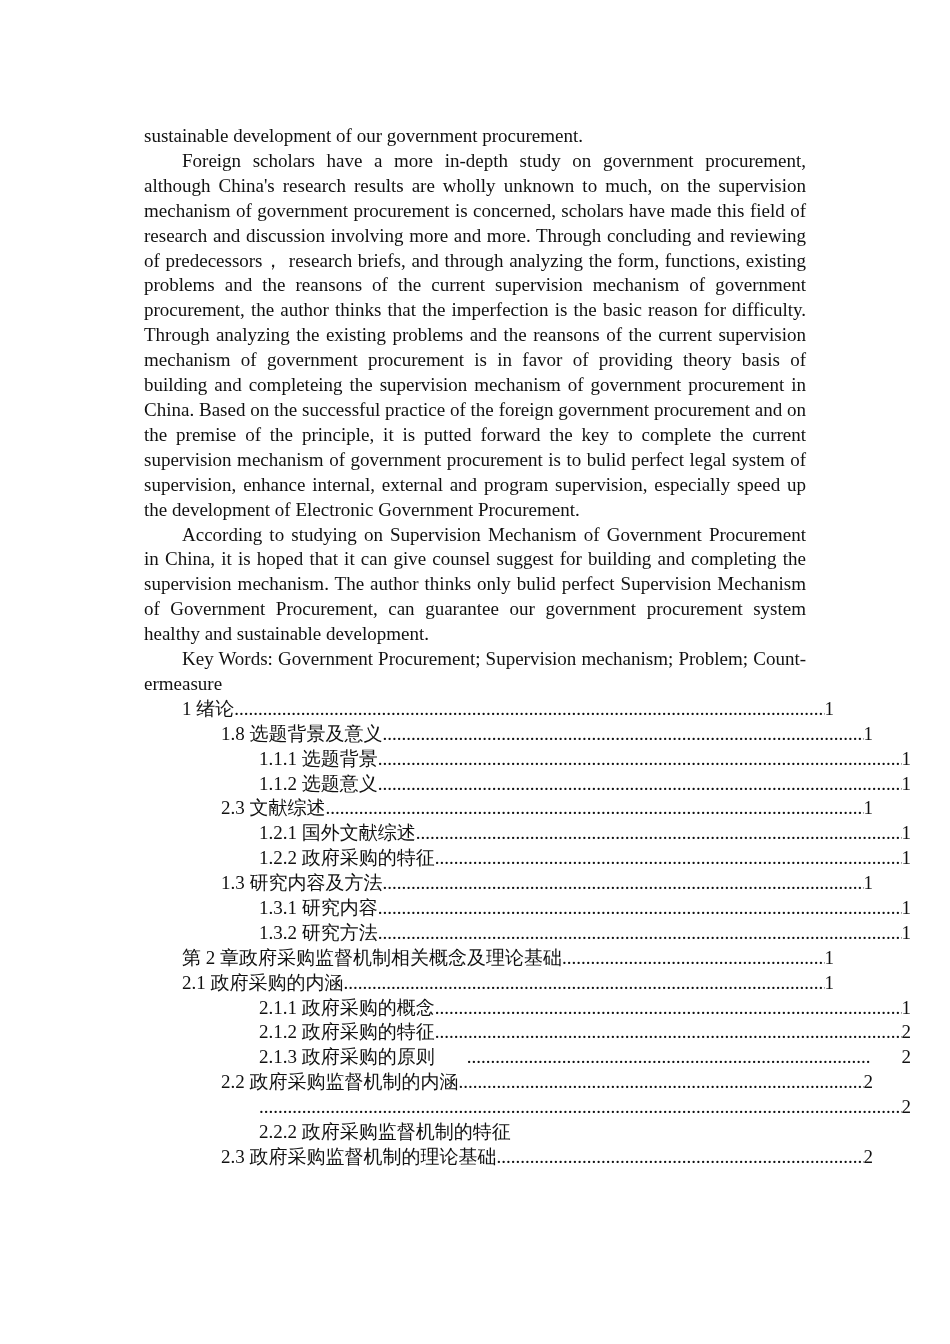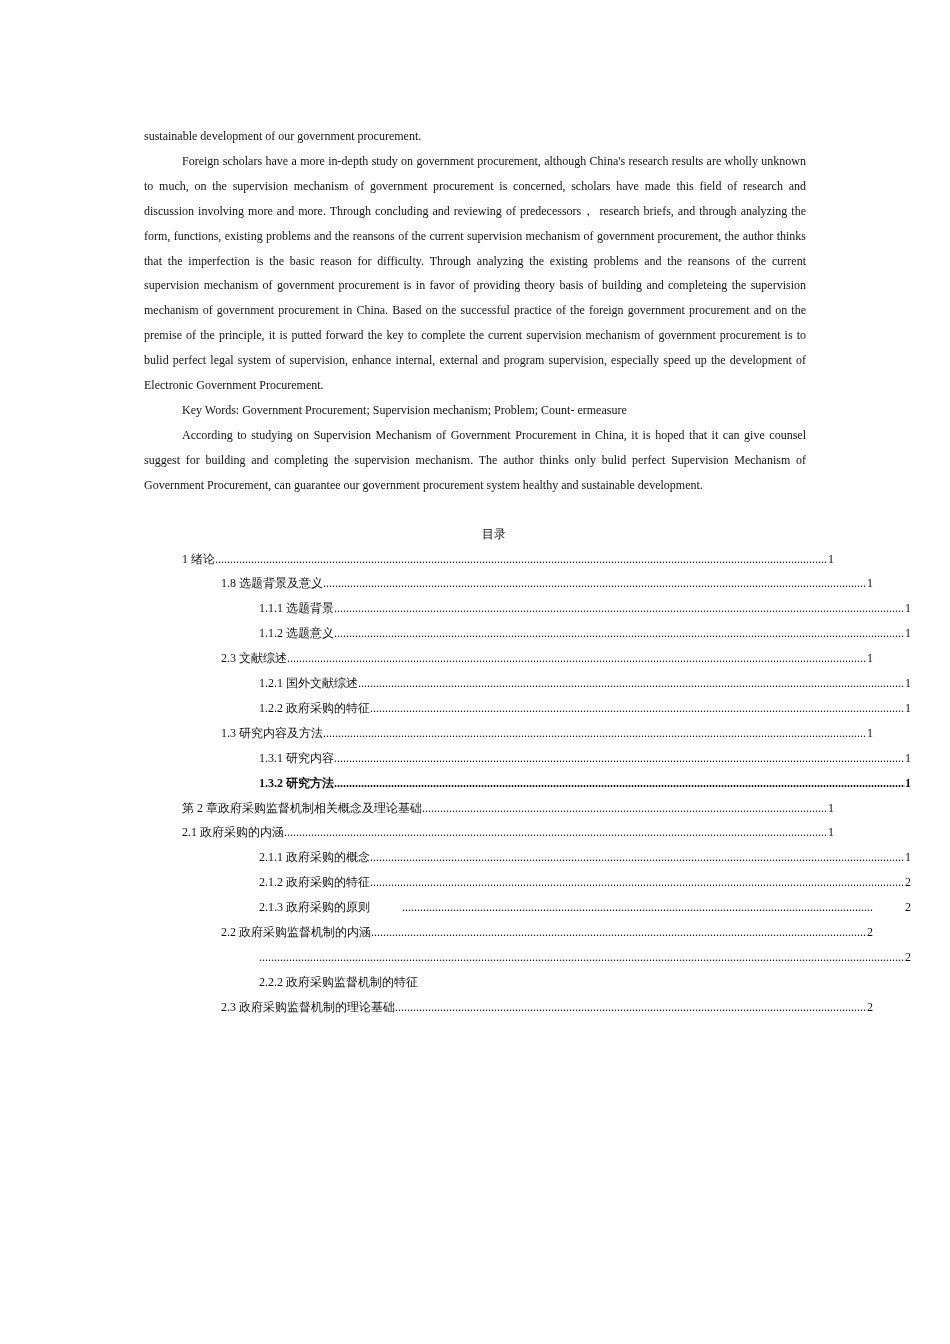--- a/index.html
+++ b/index.html
@@ -1,19 +1,19 @@
 <!DOCTYPE html>
 <html><head>
   <meta charset="utf-8">
   <style>
     html, body { margin: 0; padding: 0; background: #ffffff; }
     body { width: 950px; height: 1344px; position: relative; overflow: hidden; }
     .page {
       position: absolute; left: 144px; top: 124px; width: 662px;
-      font-family: "Liberation Serif", serif; font-size: 12px; line-height: 24.9px; color: #111111;
+      font-family: "Liberation Serif", serif; font-size: 19px; line-height: 24.9px; color: #111111;
     }
     .para { margin: 0; text-align: justify; }
     .indent { text-indent: 38px; }
     .toc-title { text-align: center; margin-top: 24px; margin-left: 38px; height: 25px; }
     .toc { margin: 0; padding: 0; list-style: none; }
     .toc-row { display: flex; align-items: baseline; height: 24.9px; white-space: nowrap; overflow: hidden; }
     .lvl-1 { padding-left: 38px; }
     .lvl-2 { padding-left: 77px; }
     .lvl-3 { padding-left: 115px; }
     .toc-label { flex: 0 0 auto; }
@@ -21,25 +21,24 @@
     .toc-leader::before { content: "................................................................................................................................................................................................................................"; letter-spacing: 0; }
     .toc-page { flex: 0 0 auto; }
   </style>
 </head>
 <body>
 
 <div class="page">
   <div>
     <p class="para">sustainable development of our government procurement.</p>
     <p class="para indent">Foreign scholars have a more in-depth study on government procurement, although China's research results are wholly unknown to much, on the supervision mechanism of government procurement is concerned, scholars have made this field of research and discussion involving more and more. Through concluding and reviewing of predecessors， research briefs, and through analyzing the form, functions, existing problems and the reansons of the current supervision mechanism of government procurement, the author thinks that the imperfection is the basic reason for difficulty. Through analyzing the existing problems and the reansons of the current supervision mechanism of government procurement is in favor of providing theory basis of building and completeing the supervision mechanism of government procurement in China. Based on the successful practice of the foreign government procurement and on the premise of the principle, it is putted forward the key to complete the current supervision mechanism of government procurement is to bulid perfect legal system of supervision, enhance internal, external and program supervision, especially speed up the development of Electronic Government Procurement.</p>
+    <p class="para indent">According to studying on Supervision Mechanism of Government Procurement in China, it is hoped that it can give counsel suggest for building and completing the supervision mechanism. The author thinks only bulid perfect Supervision Mechanism of Government Procurement, can guarantee our government procurement system healthy and sustainable development.</p>
     <p class="para indent">Key Words: Government Procurement; Supervision mechanism; Problem; Count- ermeasure</p>
-    <p class="para indent">According to studying on Supervision Mechanism of Government Procurement in China, it is hoped that it can give counsel suggest for building and completing the supervision mechanism. The author thinks only bulid perfect Supervision Mechanism of Government Procurement, can guarantee our government procurement system healthy and sustainable development.</p>
   </div>
 
-  <div class="toc-title">目录</div>
   <ul class="toc" id="toc-list">
       <li class="toc-row lvl-1" style="padding-left: 38px; width: calc(100% - 10px);">
         <span class="toc-label">1 绪论</span>
         <span class="toc-leader"></span>
         <span class="toc-page">1</span>
       </li>
       <li class="toc-row lvl-2" style="padding-left: 77px; width: calc(100% - 10px);">
         <span class="toc-label">1.8 选题背景及意义</span>
         <span class="toc-leader"></span>
         <span class="toc-page">1</span>
@@ -72,21 +71,21 @@
       <li class="toc-row lvl-2" style="padding-left: 77px; width: calc(100% - 10px);">
         <span class="toc-label">1.3 研究内容及方法</span>
         <span class="toc-leader"></span>
         <span class="toc-page">1</span>
       </li>
       <li class="toc-row lvl-3" style="padding-left: 115px; width: calc(100% - 10px);">
         <span class="toc-label">1.3.1 研究内容</span>
         <span class="toc-leader"></span>
         <span class="toc-page">1</span>
       </li>
-      <li class="toc-row lvl-3" style="padding-left: 115px; width: calc(100% - 10px); font-weight: bold;">
+      <li class="toc-row lvl-3" style="padding-left: 115px; width: calc(100% - 10px);">
         <span class="toc-label">1.3.2 研究方法</span>
         <span class="toc-leader"></span>
         <span class="toc-page">1</span>
       </li>
       <li class="toc-row lvl-1" style="padding-left: 38px; width: calc(100% - 10px);">
         <span class="toc-label">第 2 章政府采购监督机制相关概念及理论基础</span>
         <span class="toc-leader"></span>
         <span class="toc-page">1</span>
       </li>
       <li class="toc-row lvl-1" style="padding-left: 38px; width: calc(100% - 10px);">

